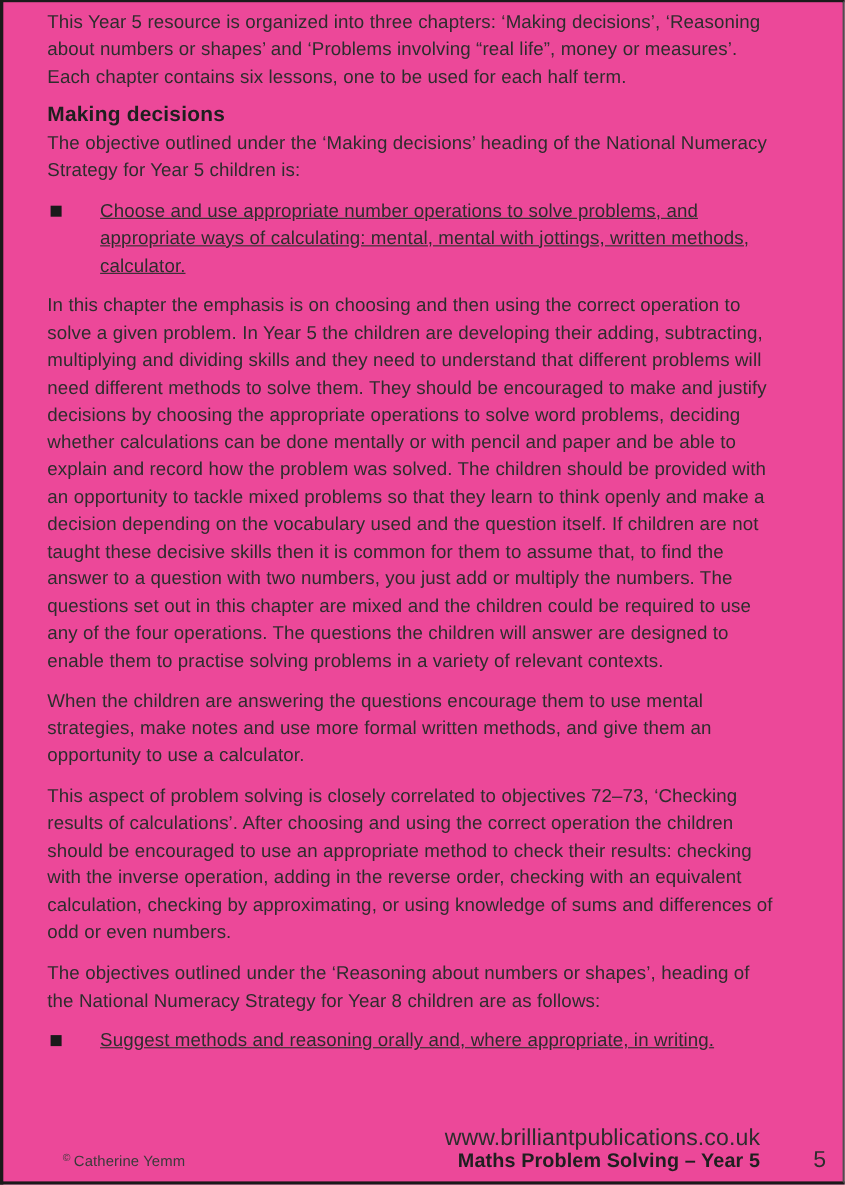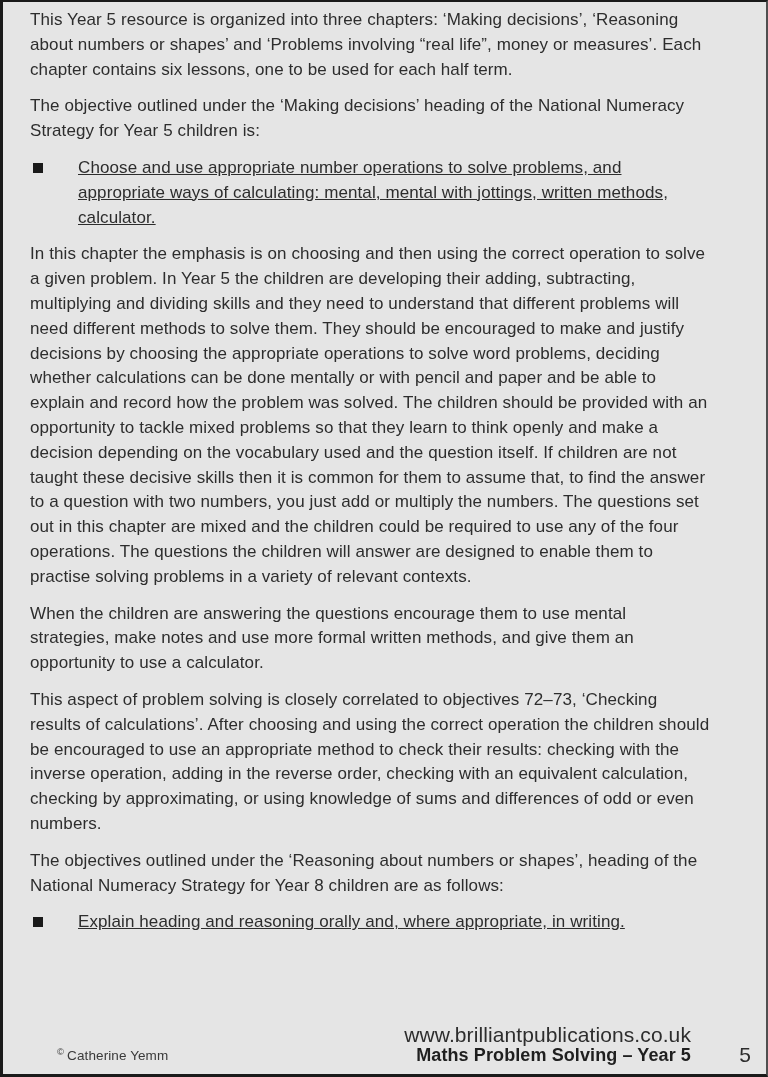--- a/index.html
+++ b/index.html
@@ -2,26 +2,26 @@
 <html><head>
 <meta charset="utf-8">
 <style>
   html, body { margin: 0; padding: 0; background: #ffffff; }
 
   .page {
     position: relative;
     width: 768px;
     height: 1077px;
     box-sizing: border-box;
-    background: #e5e5e5;
+    background: #ec4899;
     border-top: 2px solid #1a1a1a;
     border-left: 3px solid #1a1a1a;
     border-right: 2px solid #4f4f4f;
     border-bottom: 3px solid #1a1a1a;
-    padding: 6px 56px 0 27px;
+    padding: 6px 56px 0 40px;
     overflow: hidden;
     font-family: "Liberation Sans", sans-serif;
     font-size: 17px;
     line-height: 24.8px;
     letter-spacing: 0.1px;
     color: #2d2d2d;
   }
 
   .body-para { margin: 0 0 12px 0; }
 
@@ -94,20 +94,21 @@
     color: #2d2d2d;
   }
 </style>
 </head>
 <body>
 
 <div class="page">
 
   <p class="body-para">This Year 5 resource is organized into three chapters: ‘Making decisions’, ‘Reasoning about numbers or shapes’ and ‘Problems involving “real life”, money or measures’. Each chapter contains six lessons, one to be used for each half term.</p>
 
+  <h2 class="section-heading">Making decisions</h2>
 
   <p class="body-para">The objective outlined under the ‘Making decisions’ heading of the National Numeracy Strategy for Year 5 children is:</p>
 
   <ul class="bullet-list">
     <li class="bullet-item">
       <span class="bullet-square"></span>
       <span>Choose and use appropriate number operations to solve problems, and appropriate ways of calculating: mental, mental with jottings, written methods, calculator.</span>
     </li>
   </ul>
 
@@ -116,21 +117,21 @@
   <p class="body-para">When the children are answering the questions encourage them to use mental strategies, make notes and use more formal written methods, and give them an opportunity to use a calculator.</p>
 
   <p class="body-para">This aspect of problem solving is closely correlated to objectives 72–73, ‘Checking results of calculations’. After choosing and using the correct operation the children should be encouraged to use an appropriate method to check their results: checking with the inverse operation, adding in the reverse order, checking with an equivalent calculation, checking by approximating, or using knowledge of sums and differences of odd or even numbers.</p>
 
 
   <p class="body-para">The objectives outlined under the ‘Reasoning about numbers or shapes’, heading of the National Numeracy Strategy for Year 8 children are as follows:</p>
 
   <ul class="bullet-list">
     <li class="bullet-item">
       <span class="bullet-square"></span>
-      <span>Explain heading and reasoning orally and, where appropriate, in writing.</span>
+      <span>Suggest methods and reasoning orally and, where appropriate, in writing.</span>
     </li>
   </ul>
 
   <div class="footer">
     <div class="copyright">
       <span class="copy-symbol">©</span><span>Catherine Yemm</span>
     </div>
     <div class="imprint">
       <div class="imprint-site">www.brilliantpublications.co.uk</div>
       <div class="imprint-title">Maths Problem Solving – Year 5</div>

